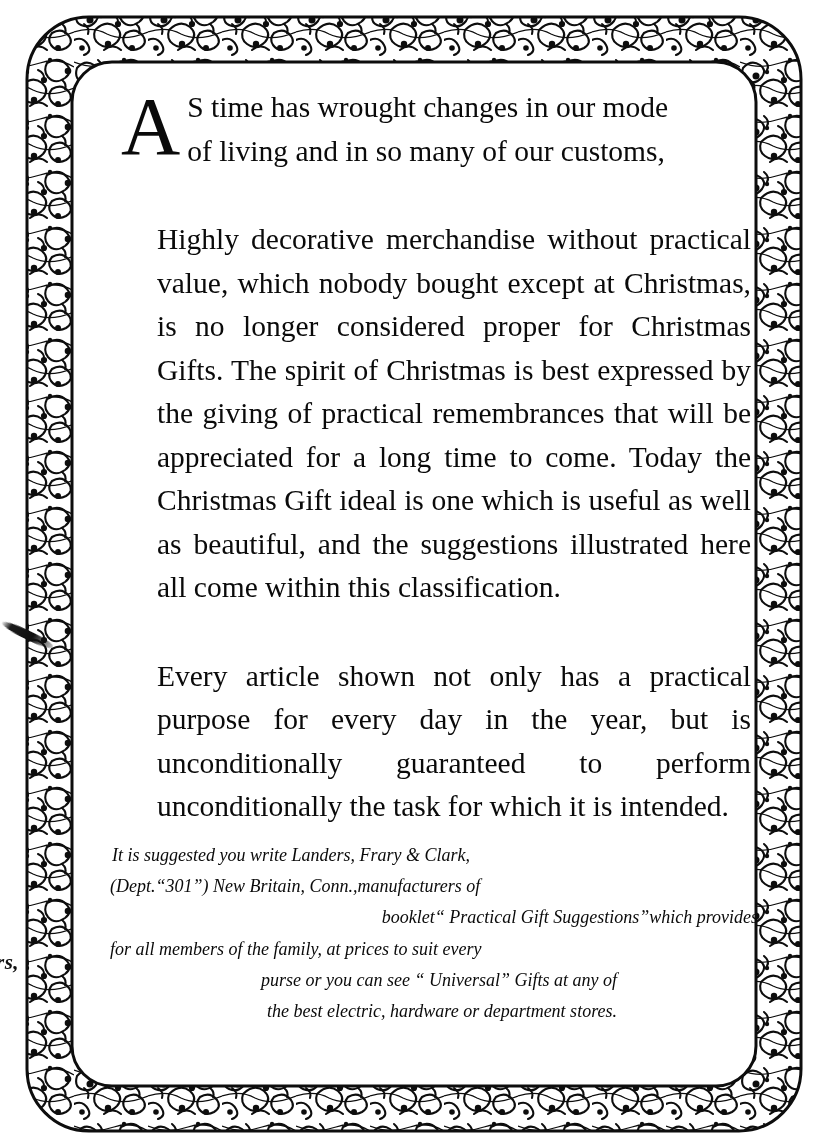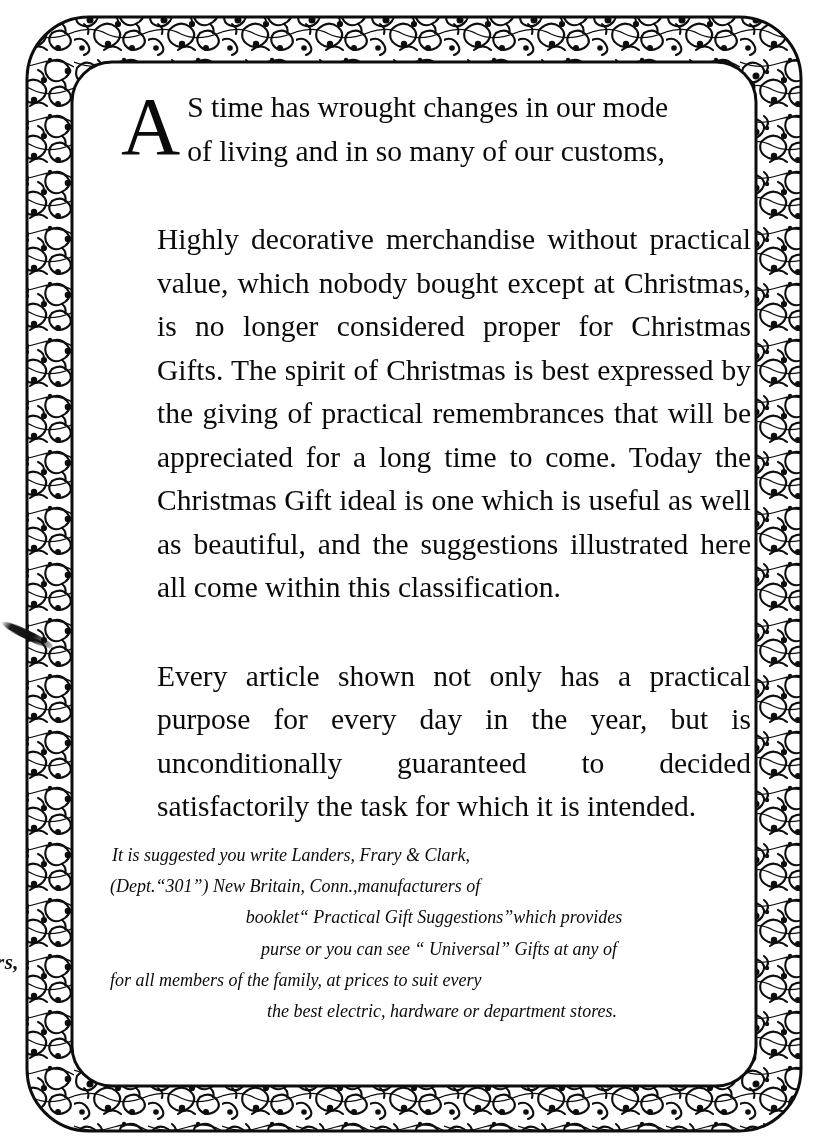--- a/index.html
+++ b/index.html
@@ -108,21 +108,21 @@
     color: #0a0a0a;
   }
 
   #closing-block .cline {
     white-space: nowrap;
     display: block;
   }
   #closing-block .cline.i0 { text-align: left;   padding-left: 2px; }
   #closing-block .cline.i1 { text-align: left;   padding-left: 0px; }
   #closing-block .cline.i2 { text-align: left;   padding-left: 2px; letter-spacing: 0.35px; }
-  #closing-block .cline.i3 { text-align: center;   padding-left: 0px; }
+  #closing-block .cline.i3 { text-align: right;   padding-left: 0px; }
   #closing-block .cline.i4 { text-align: center; padding-left: 10px; }
   #closing-block .cline.i5 { text-align: center; padding-left: 16px; }
 </style>
 </head>
 <body>
 
 <div id="page">
 
   <svg id="border-frame" viewBox="0 0 828 1148" width="828" height="1148" aria-hidden="true">
     <defs>
@@ -181,25 +181,25 @@
       <span class="dropcap">A</span><span>S time has wrought changes in our mode</span><br>
       <span class="lead-line2">of living and in so many of our customs,</span><br>
     </p>
 
     <div class="spacer-para"></div>
 
     <p class="para justified">Highly decorative merchandise without practical value, which nobody bought except at Christmas, is no longer considered proper for Christmas Gifts.  The spirit of Christmas is best expressed by the giving of practical remembrances that will be appreciated for a long time to come.  Today the Christmas Gift ideal is one which is useful as well as beautiful, and the suggestions illustrated here all come within this classification.</p>
 
     <div class="spacer-para"></div>
 
-    <p class="para justified">Every article shown not only has a practical purpose for every day in the year, but is unconditionally guaranteed to decided satisfactorily the task for which it is intended.</p>
+    <p class="para justified">Every article shown not only has a practical purpose for every day in the year, but is unconditionally guaranteed to perform unconditionally the task for which it is intended.</p>
   </div>
 
   <div id="closing-block">
     <span class="cline i0">It is suggested you write Landers, Frary &amp; Clark,</span>
     <span class="cline i1">(Dept.“301”) New Britain, Conn.,manufacturers of</span>
     <span class="cline i3">booklet“ Practical Gift Suggestions”which provides</span>
+    <span class="cline i1">for all members of the family, at prices to suit every</span>
     <span class="cline i4">purse or you can see “ Universal” Gifts at any of</span>
-    <span class="cline i1">for all members of the family, at prices to suit every</span>
     <span class="cline i5">the best electric, hardware or department stores.</span>
   </div>
 
 </div>
 
 </body></html>

